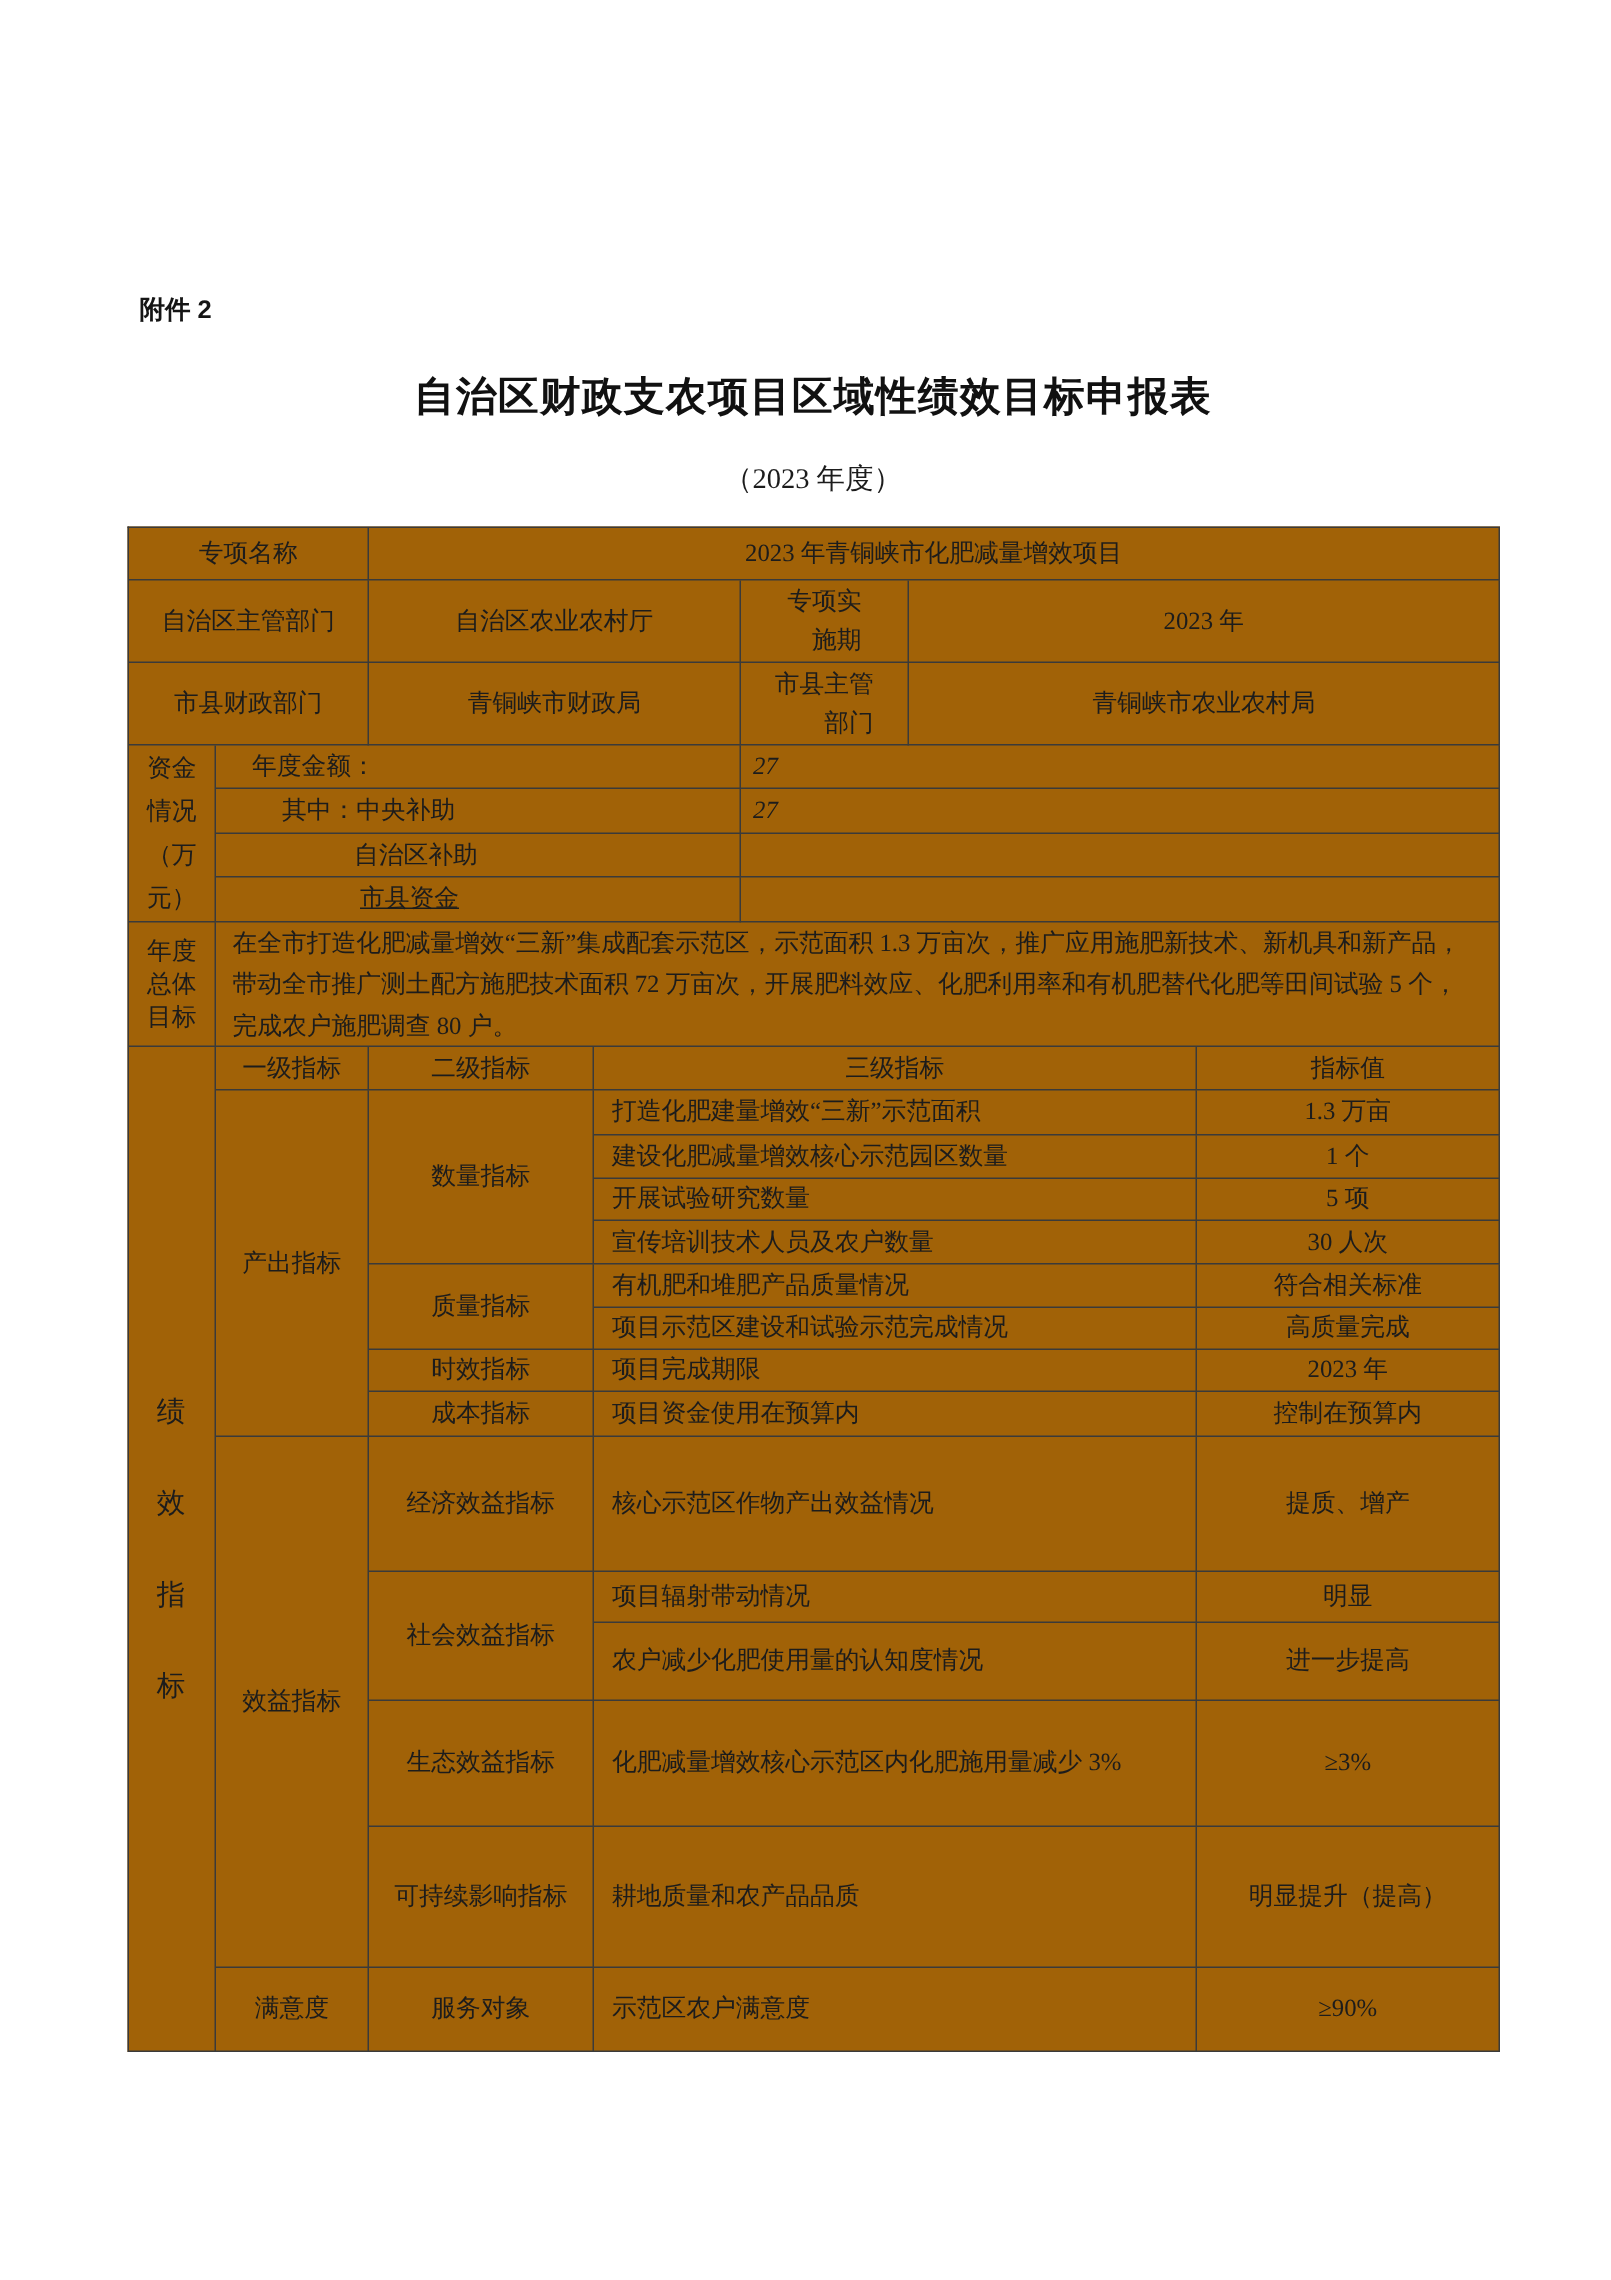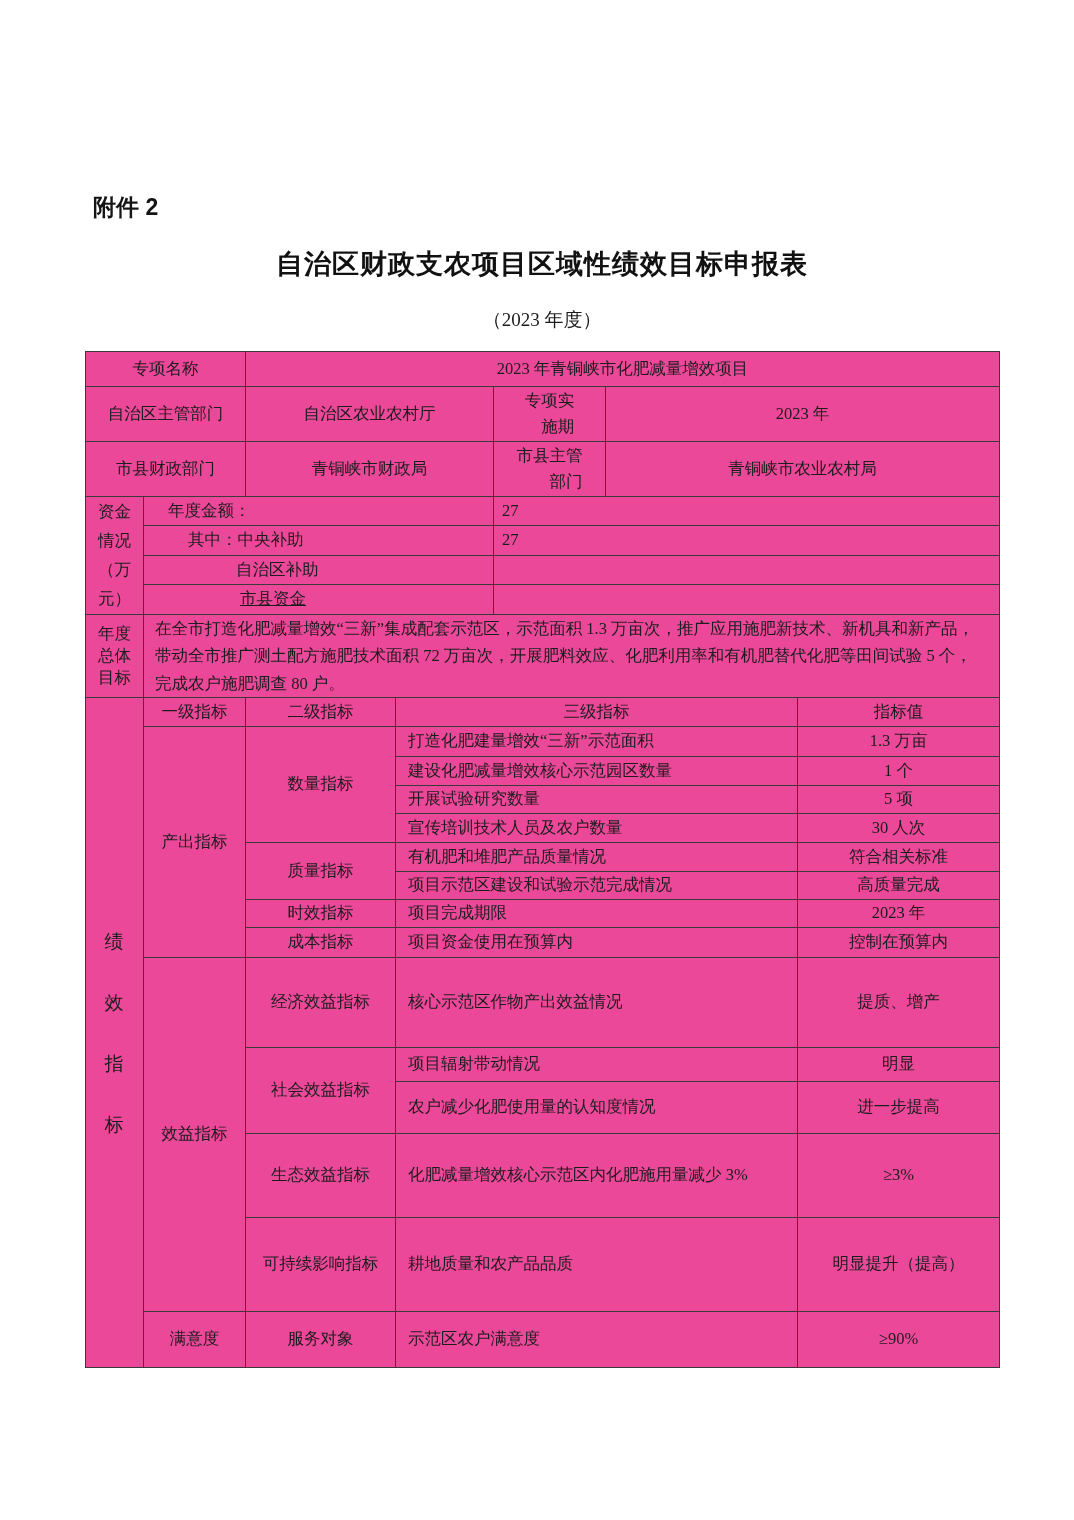--- a/index.html
+++ b/index.html
@@ -15,21 +15,21 @@
     width: 1074px; height: 1520px;
     background: #fff;
     overflow: hidden;
   }
   .content { padding-top: 194px; }
 
   .attachment {
     margin-left: 93px;
     font-family: "Liberation Sans", "DejaVu Sans", sans-serif;
     font-weight: 700;
-    font-size: 23px;
+    font-size: 17px;
     line-height: 26px;
     color: #151515;
   }
   .doc-title {
     margin-top: 28px;
     width: 914px; margin-left: 85px;
     text-align: center;
     font-family: "Liberation Sans", "DejaVu Sans", sans-serif;
     font-weight: 700;
     font-size: 27px;
@@ -48,21 +48,21 @@
 
   .form-table {
     margin-top: 20px;
     margin-left: 85px;
     width: 914px;
     display: grid;
     grid-template-columns: 58px 102px 150px 98px 112px 192px 202px;
     grid-template-rows: 35px 55px 55px 29px 30px 29px 30px 83px 29px 30px 29px 28px 29px 29px 28px 28px 30px 90px 34px 52px 84px 94px 56px;
     border-top: 1px solid #3a3a3a;
     border-left: 1px solid #3a3a3a;
-    background: #ec4899;
+    background: #a16207;
   }
   .cell {
     box-sizing: border-box;
     border-right: 1px solid #3a3a3a;
     border-bottom: 1px solid #3a3a3a;
     display: flex;
     align-items: center;
     justify-content: center;
     text-align: center;
     font-size: 16.5px;
@@ -86,21 +86,21 @@
   .perf-side {
     font-size: 19px;
     line-height: 61px;
     letter-spacing: 1px;
   }
   .l3 { padding-left: 12px; }
   .fund-label-1 { padding-left: 24px; }
   .fund-label-2 { padding-left: 44px; }
   .fund-label-3 { padding-left: 92px; }
   .fund-label-4 { padding-left: 96px; text-decoration: underline; }
-  .fund-value { padding-left: 8px; }
+  .fund-value { padding-left: 8px; font-style: italic; }
 </style>
 </head>
 <body>
 
 <div class="page">
   <div class="content">
 
     <div class="attachment">附件 2</div>
     <div class="doc-title">自治区财政支农项目区域性绩效目标申报表</div>
     <div class="doc-subtitle">（2023 年度）</div>

